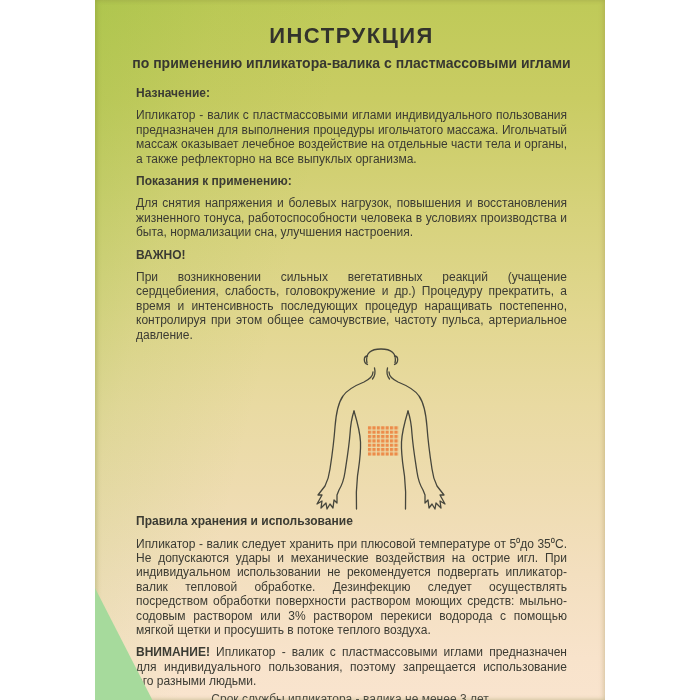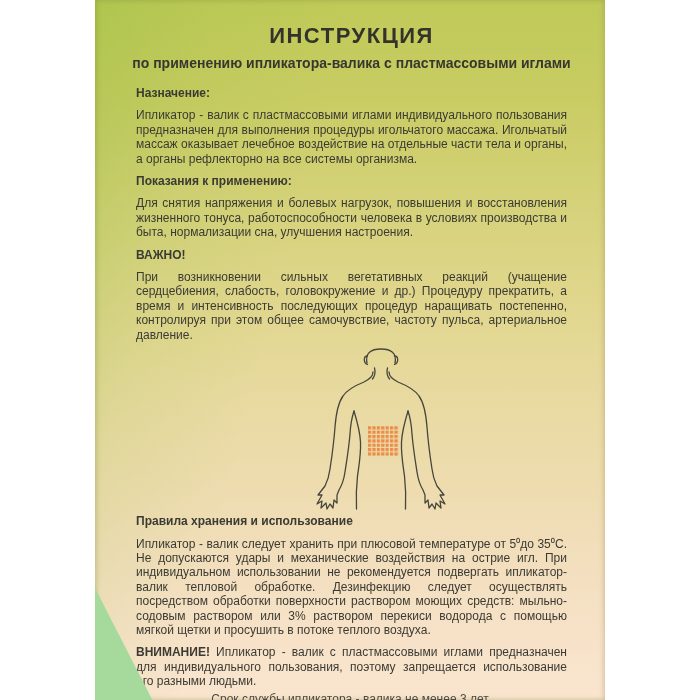--- a/index.html
+++ b/index.html
@@ -46,21 +46,21 @@
 <body>
 
 <div class="paper">
 
   <h1 class="title">ИНСТРУКЦИЯ</h1>
   <div class="subtitle">по применению ипликатора-валика с пластмассовыми иглами</div>
 
   <div class="doc">
 
     <p class="hd">Назначение:</p>
-    <p>Ипликатор - валик с пластмассовыми иглами индивидуального  пользования предназначен для выполнения процедуры игольчатого массажа.  Игольчатый массаж  оказывает лечебное воздействие на отдельные части тела и органы, а органы рефлекторно на все системы организма.</p>
+    <p>Ипликатор - валик с пластмассовыми иглами индивидуального  пользования предназначен для выполнения процедуры игольчатого массажа.  Игольчатый массаж  оказывает лечебное воздействие на отдельные части тела и органы, а также рефлекторно на все выпуклых организма.</p>
 
     <p class="hd">Показания к применению:</p>
     <p>Для снятия напряжения и  болевых  нагрузок,  повышения  и  восстановления жизненного  тонуса,  работоспособности  человека  в  условиях  производства и быта, нормализации сна, улучшения настроения.</p>
 
 
     <p class="hd">ВАЖНО!</p>
     <p>При возникновении сильных вегетативных реакций (учащение сердцебиения, слабость, головокружение и др.) Процедуру прекратить, а время и  интенсивность последующих процедур наращивать постепенно, контролируя при этом общее самочувствие, частоту пульса, артериальное давление.</p>
 
 
     <div class="figure-area">

